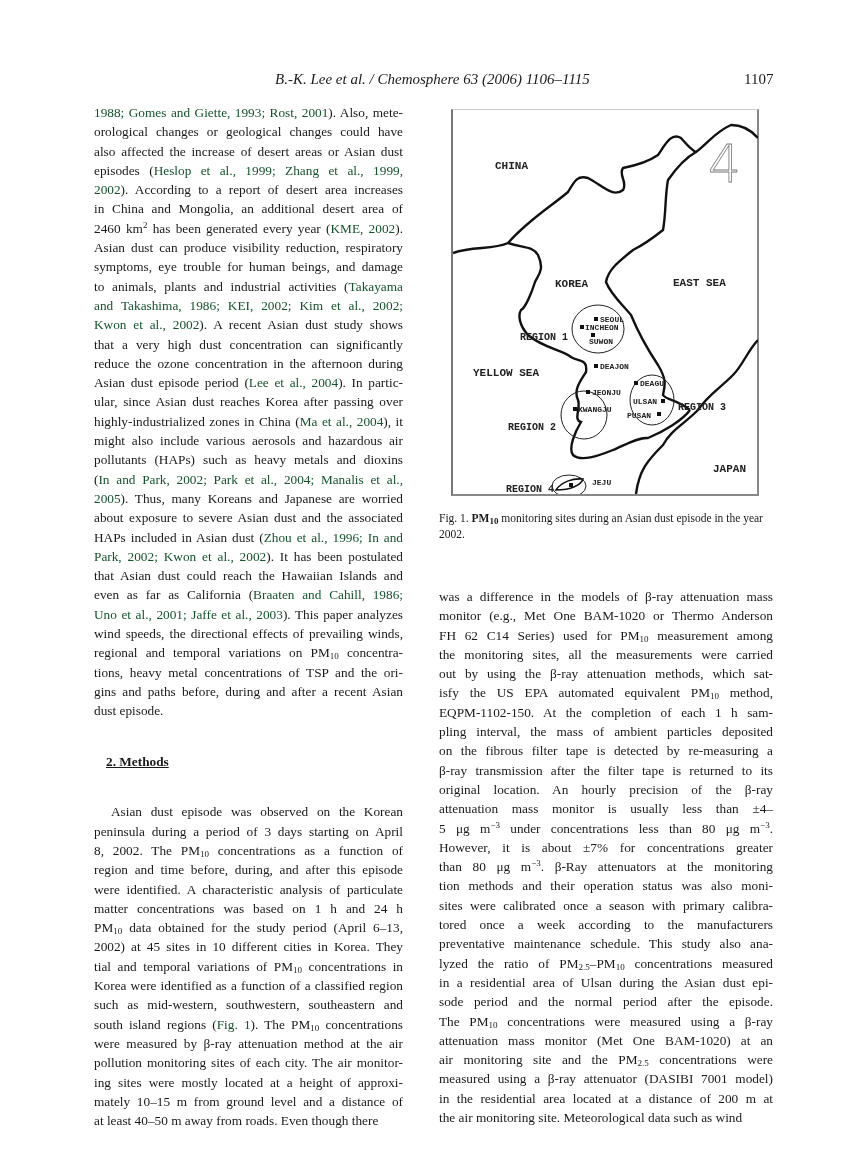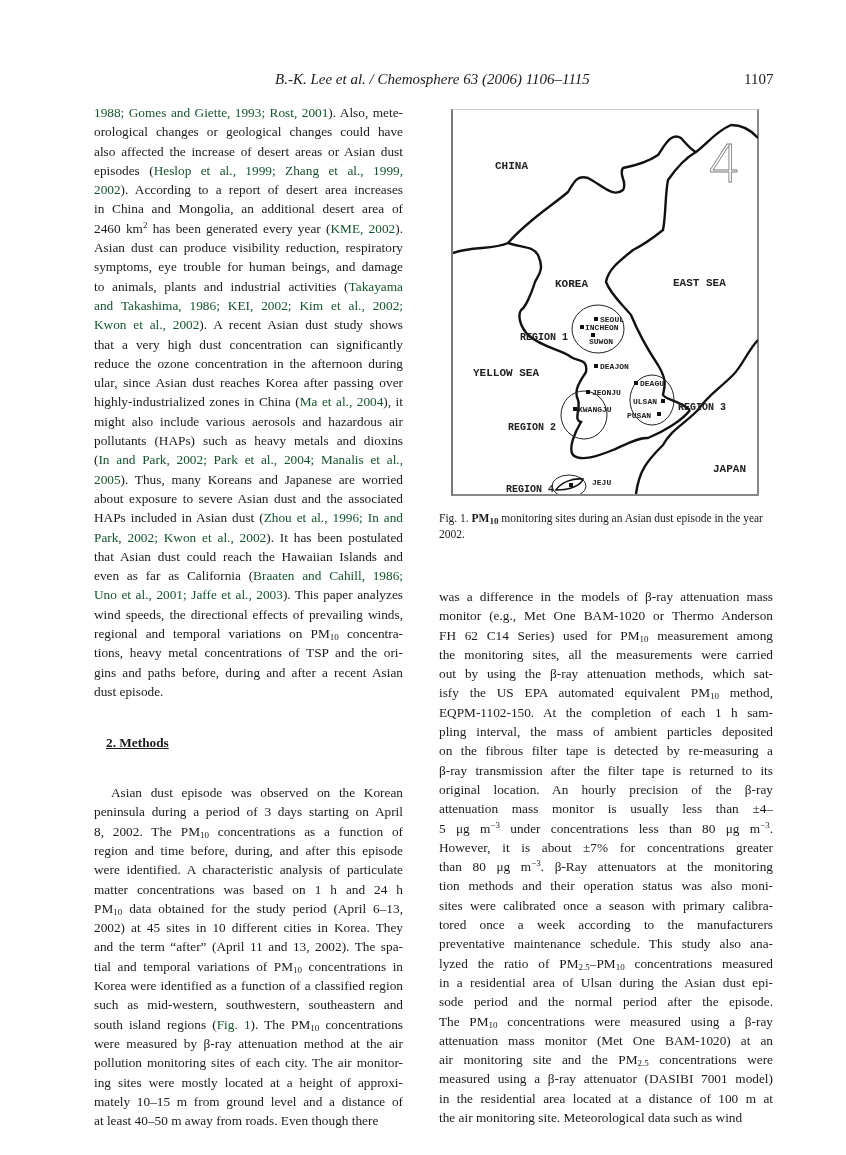--- a/index.html
+++ b/index.html
@@ -44,20 +44,21 @@
       <span class="line"><span class="cite">2002</span><span>). According to a report of desert area increases</span></span>
       <span class="line"><span>in China and Mongolia, an additional desert area of</span></span>
       <span class="line"><span>2460 km</span><sup>2</sup><span> has been generated every year (</span><span class="cite">KME, 2002</span><span>).</span></span>
       <span class="line"><span>Asian dust can produce visibility reduction, respiratory</span></span>
       <span class="line"><span>symptoms, eye trouble for human beings, and damage</span></span>
       <span class="line"><span>to animals, plants and industrial activities (</span><span class="cite">Takayama</span></span>
       <span class="line"><span class="cite">and Takashima, 1986; KEI, 2002; Kim et al., 2002;</span></span>
       <span class="line"><span class="cite">Kwon et al., 2002</span><span>). A recent Asian dust study shows</span></span>
       <span class="line"><span>that a very high dust concentration can significantly</span></span>
       <span class="line"><span>reduce the ozone concentration in the afternoon during</span></span>
+      <span class="line"><span>Asian dust episode period (</span><span class="cite">Lee et al., 2004</span><span>). In partic-</span></span>
       <span class="line"><span>ular, since Asian dust reaches Korea after passing over</span></span>
       <span class="line"><span>highly-industrialized zones in China (</span><span class="cite">Ma et al., 2004</span><span>), it</span></span>
       <span class="line"><span>might also include various aerosols and hazardous air</span></span>
       <span class="line"><span>pollutants (HAPs) such as heavy metals and dioxins</span></span>
       <span class="line"><span>(</span><span class="cite">In and Park, 2002; Park et al., 2004; Manalis et al.,</span></span>
       <span class="line"><span class="cite">2005</span><span>). Thus, many Koreans and Japanese are worried</span></span>
       <span class="line"><span>about exposure to severe Asian dust and the associated</span></span>
       <span class="line"><span>HAPs included in Asian dust (</span><span class="cite">Zhou et al., 1996; In and</span></span>
       <span class="line"><span class="cite">Park, 2002; Kwon et al., 2002</span><span>). It has been postulated</span></span>
       <span class="line"><span>that Asian dust could reach the Hawaiian Islands and</span></span>
@@ -74,21 +75,20 @@
   <div class="spacer"></div>
   <div id="para2">
       <span class="line indent"><span>Asian dust episode was observed on the Korean</span></span>
       <span class="line"><span>peninsula during a period of 3 days starting on April</span></span>
       <span class="line"><span>8, 2002. The PM</span><sub>10</sub><span> concentrations as a function of</span></span>
       <span class="line"><span>region and time before, during, and after this episode</span></span>
       <span class="line"><span>were identified. A characteristic analysis of particulate</span></span>
       <span class="line"><span>matter concentrations was based on 1 h and 24 h</span></span>
       <span class="line"><span>PM</span><sub>10</sub><span> data obtained for the study period (April 6–13,</span></span>
       <span class="line"><span>2002) at 45 sites in 10 different cities in Korea. They</span></span>
-      <span class="line"><span>and the term “after” (April 11 and 13, 2002). The spa-</span></span>
       <span class="line"><span>tial and temporal variations of PM</span><sub>10</sub><span> concentrations in</span></span>
       <span class="line"><span>Korea were identified as a function of a classified region</span></span>
       <span class="line"><span>such as mid-western, southwestern, southeastern and</span></span>
       <span class="line"><span>south island regions (</span><span class="cite">Fig. 1</span><span>). The PM</span><sub>10</sub><span> concentrations</span></span>
       <span class="line"><span>were measured by β-ray attenuation method at the air</span></span>
       <span class="line"><span>pollution monitoring sites of each city. The air monitor-</span></span>
       <span class="line"><span>ing sites were mostly located at a height of approxi-</span></span>
       <span class="line"><span>mately 10–15 m from ground level and a distance of</span></span>
       <span class="line last"><span>at least 40–50 m away from roads. Even though there</span></span>
     </div>
@@ -174,16 +174,16 @@
       <span class="line"><span>sites were calibrated once a season with primary calibra-</span></span>
       <span class="line"><span>tored once a week according to the manufacturers</span></span>
       <span class="line"><span>preventative maintenance schedule. This study also ana-</span></span>
       <span class="line"><span>lyzed the ratio of PM</span><sub>2.5</sub><span>–PM</span><sub>10</sub><span> concentrations measured</span></span>
       <span class="line"><span>in a residential area of Ulsan during the Asian dust epi-</span></span>
       <span class="line"><span>sode period and the normal period after the episode.</span></span>
       <span class="line"><span>The PM</span><sub>10</sub><span> concentrations were measured using a β-ray</span></span>
       <span class="line"><span>attenuation mass monitor (Met One BAM-1020) at an</span></span>
       <span class="line"><span>air monitoring site and the PM</span><sub>2.5</sub><span> concentrations were</span></span>
       <span class="line"><span>measured using a β-ray attenuator (DASIBI 7001 model)</span></span>
-      <span class="line"><span>in the residential area located at a distance of 100 m at</span></span>
+      <span class="line"><span>in the residential area located at a distance of 200 m at</span></span>
       <span class="line last"><span>the air monitoring site. Meteorological data such as wind</span></span>
     </div>
 </div>
 
 </body></html>

